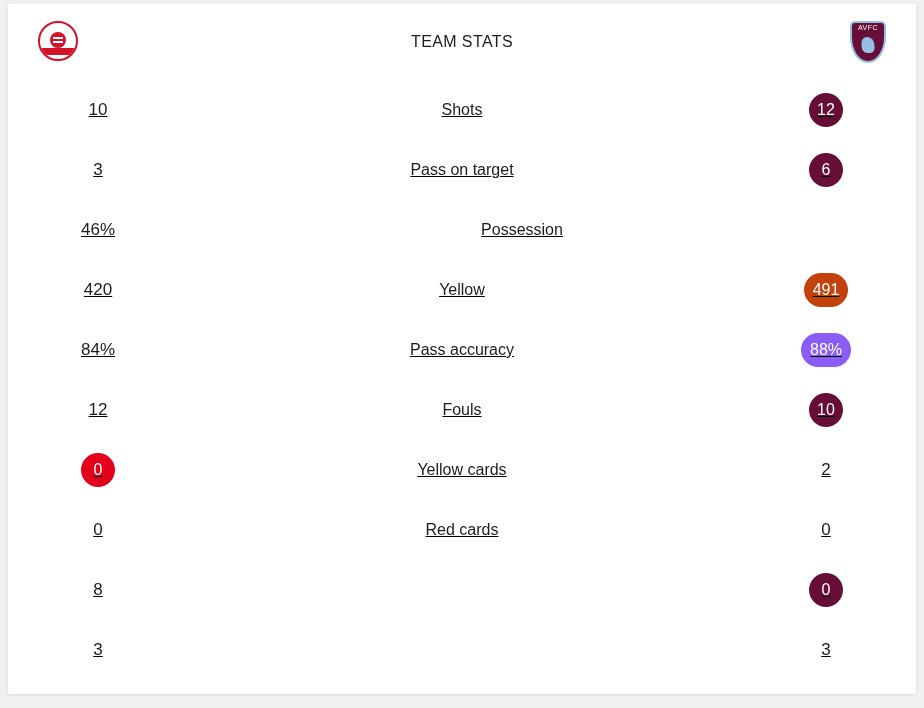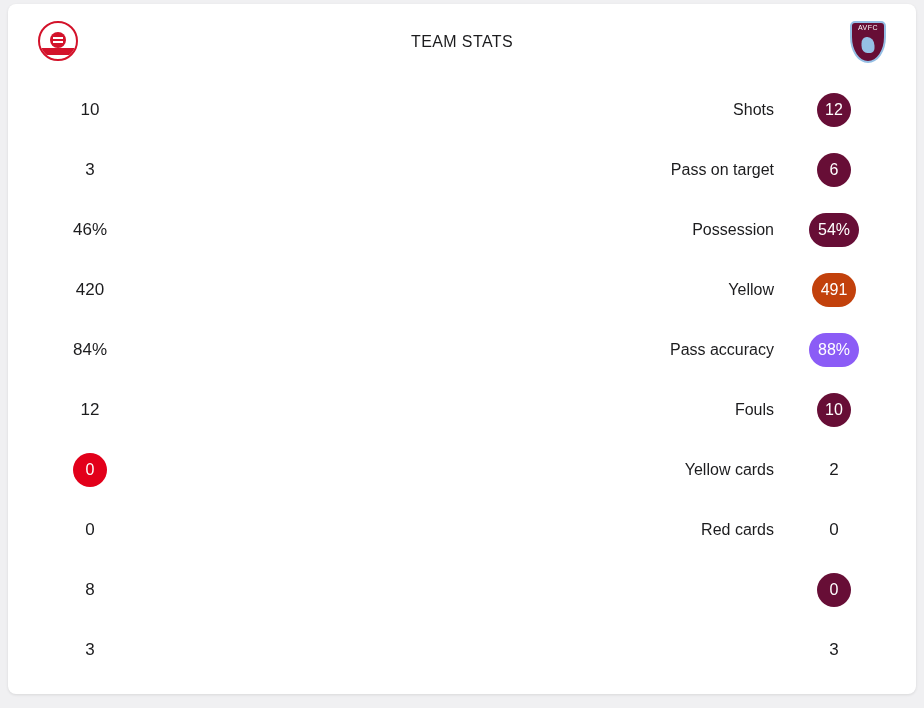--- a/index.html
+++ b/index.html
@@ -15,21 +15,21 @@
     background: #f0f0f2;
     overflow: hidden;
   }
   .card {
     position: absolute;
     left: 8px;
     top: 4px;
     width: 908px;
     height: 690px;
     background: #ffffff;
-    border-radius: 8px;
+    border-radius: 1px;
     box-shadow: 0 1px 3px rgba(0,0,0,0.10);
   }
   .header {
     position: relative;
     height: 76px;
     display: flex;
     align-items: center;
     justify-content: space-between;
     padding: 0 30px;
     box-sizing: border-box;
@@ -117,21 +117,22 @@
     left: 0;
     right: 0;
     top: 3px;
     text-align: center;
     font-size: 7px;
     color: #ffffff;
     letter-spacing: 0.5px;
   }
   
   .rows {
-    padding: 0 22px;
+    padding: 0 30px;
+    text-decoration: underline;
   }
   .row {
     height: 60px;
     display: flex;
     align-items: center;
     justify-content: space-between;
   }
   .val {
     width: 120px;
     text-align: center;
@@ -153,21 +154,21 @@
     font-size: 16px;
     box-sizing: border-box;
   }
   .val .pill.circle {
     width: 34px;
     min-width: 34px;
     padding: 0;
   }
   .label {
     flex: 1;
-    text-align: right;
+    text-align: center;
     font-size: 16px;
     color: #1c1c1e;
   }
 </style>
 </head>
 <body>
 
 <div class="screen">
   <div class="card">
 
@@ -199,23 +200,20 @@
         <div class="row">
           <div class="val">3</div>
           <div class="label">Pass on target</div>
           <div class="val">
             <span class="pill circle" style="background: rgb(103, 14, 54);">6</span>
           </div>
         </div>
         <div class="row">
           <div class="val">46%</div>
           <div class="label">Possession</div>
-          <div class="val">
-            <span class="pill" style="background: rgb(103, 14, 54);">54%</span>
-          </div>
         </div>
         <div class="row">
           <div class="val">420</div>
           <div class="label">Yellow</div>
           <div class="val">
             <span class="pill" style="background: #c2410c;">491</span>
           </div>
         </div>
         <div class="row">
           <div class="val">84%</div>

